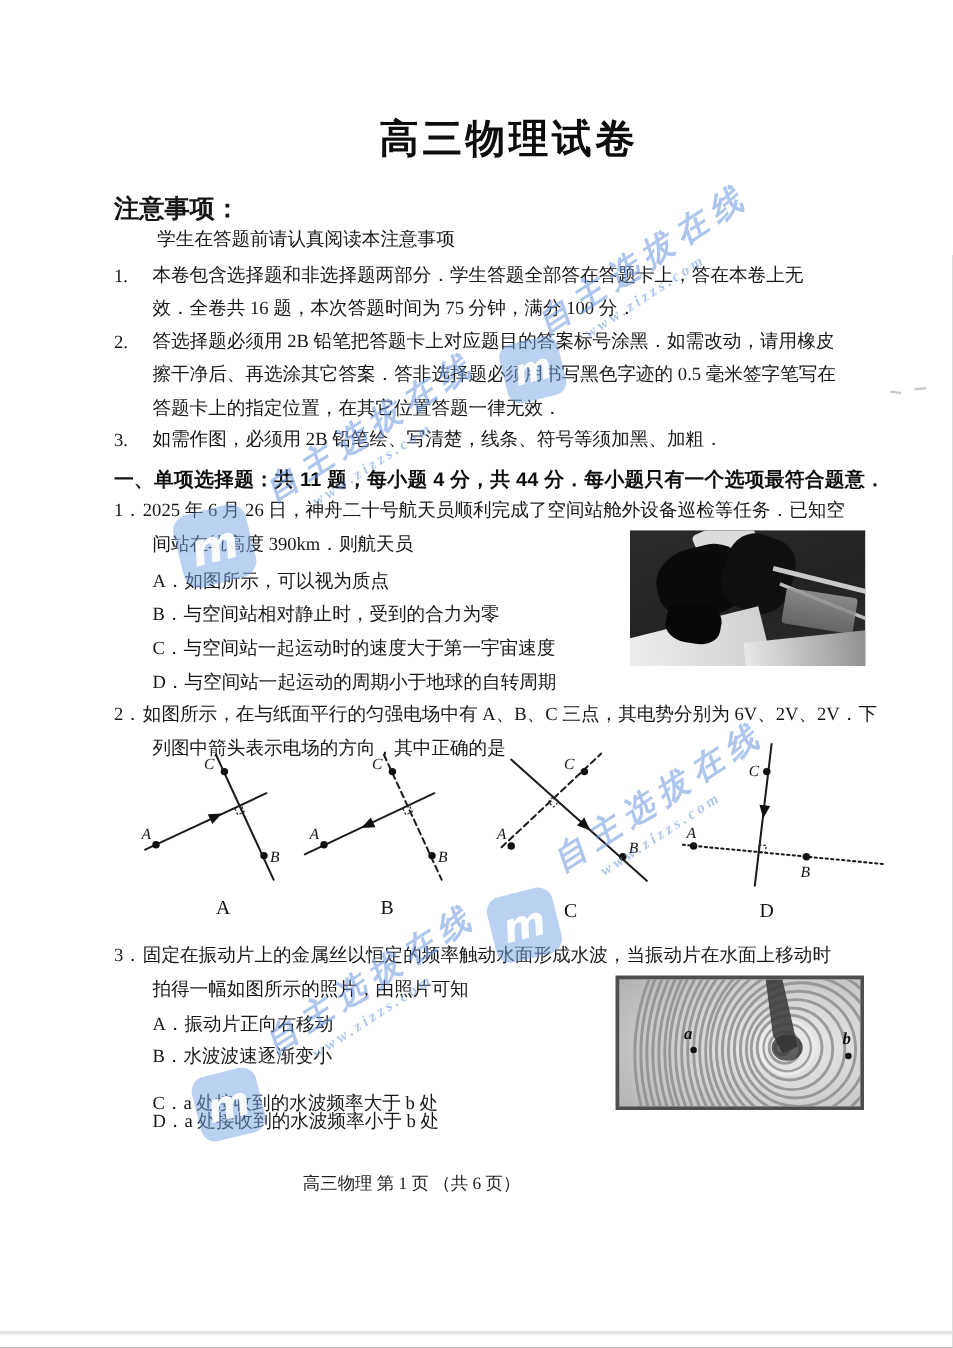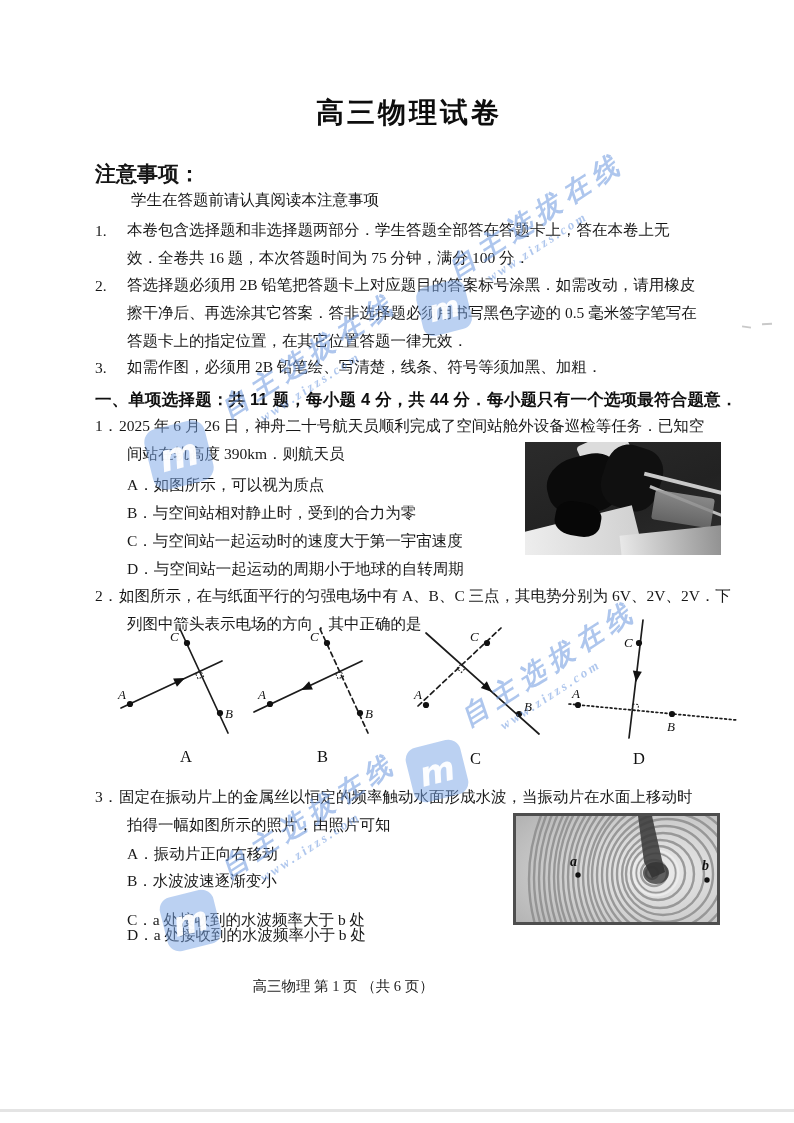--- a/index.html
+++ b/index.html
@@ -5,21 +5,21 @@
   html,body { margin:0; padding:0; background:#9a9a9a; }
   #page {
     position:relative; width:794px; height:1123px; margin:0 auto;
     background:#ffffff; overflow:hidden;
     font-family:"Liberation Serif","DejaVu Serif",serif; color:#161616;
   }
   .abs { position:absolute; white-space:nowrap; }
   .hei { font-family:"Liberation Sans","DejaVu Sans",sans-serif; font-weight:bold; }
   .bodyline { font-size:15.5px; line-height:1; color:#171717; }
   .numcol { font-size:15.5px; }
-  .page-title { font-size:28px; letter-spacing:3px; color:#0d0d0d; }
+  .page-title { font-size:33px; letter-spacing:3px; color:#0d0d0d; }
   .sec-head { font-size:16.5px; color:#0f0f0f; letter-spacing:0.2px; }
   .opt-letter { font-size:16.5px; color:#111; }
   .footer { font-size:14.5px; color:#222; }
   
   .wm-text {
     position:absolute; transform:rotate(-33deg); transform-origin:left center;
     color:rgba(108,152,222,0.55); font-style:italic; pointer-events:none; z-index:6;
   }
   .wm-brand { font-size:27px; letter-spacing:7px; font-weight:bold; }
   .wm-url { font-size:13px; letter-spacing:3px; margin-top:1px; margin-left:28px; font-weight:bold; }

